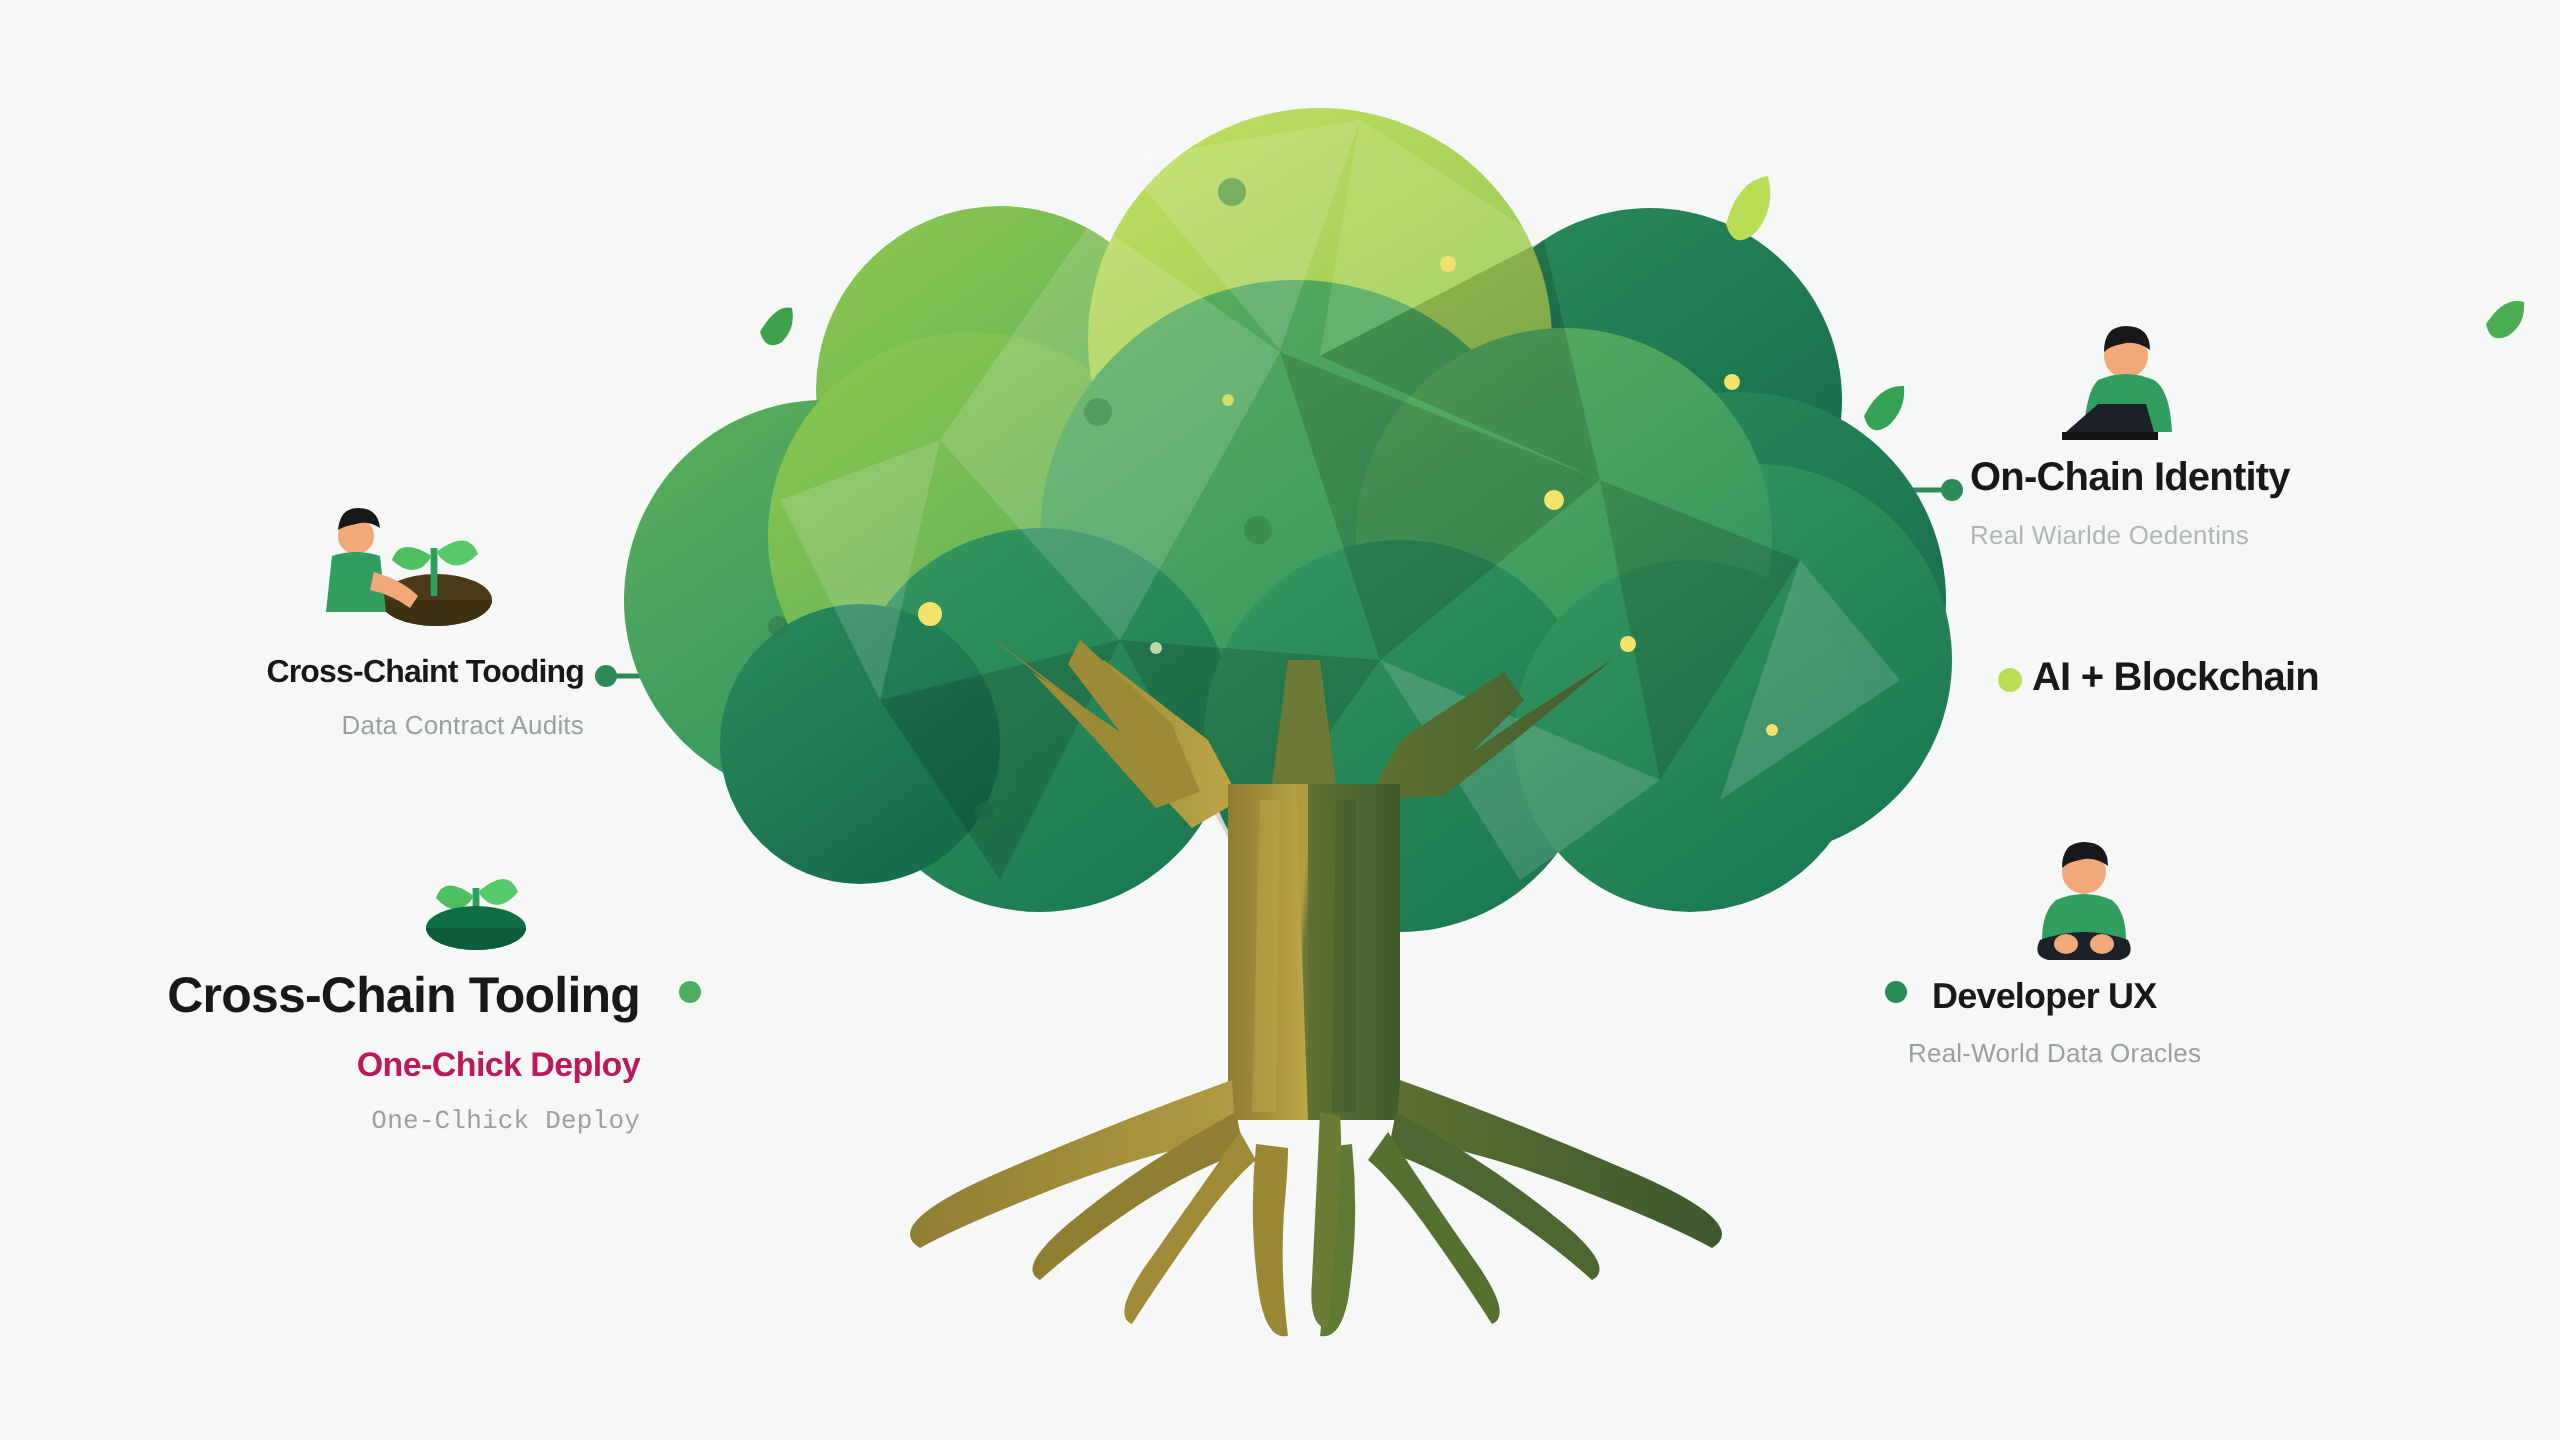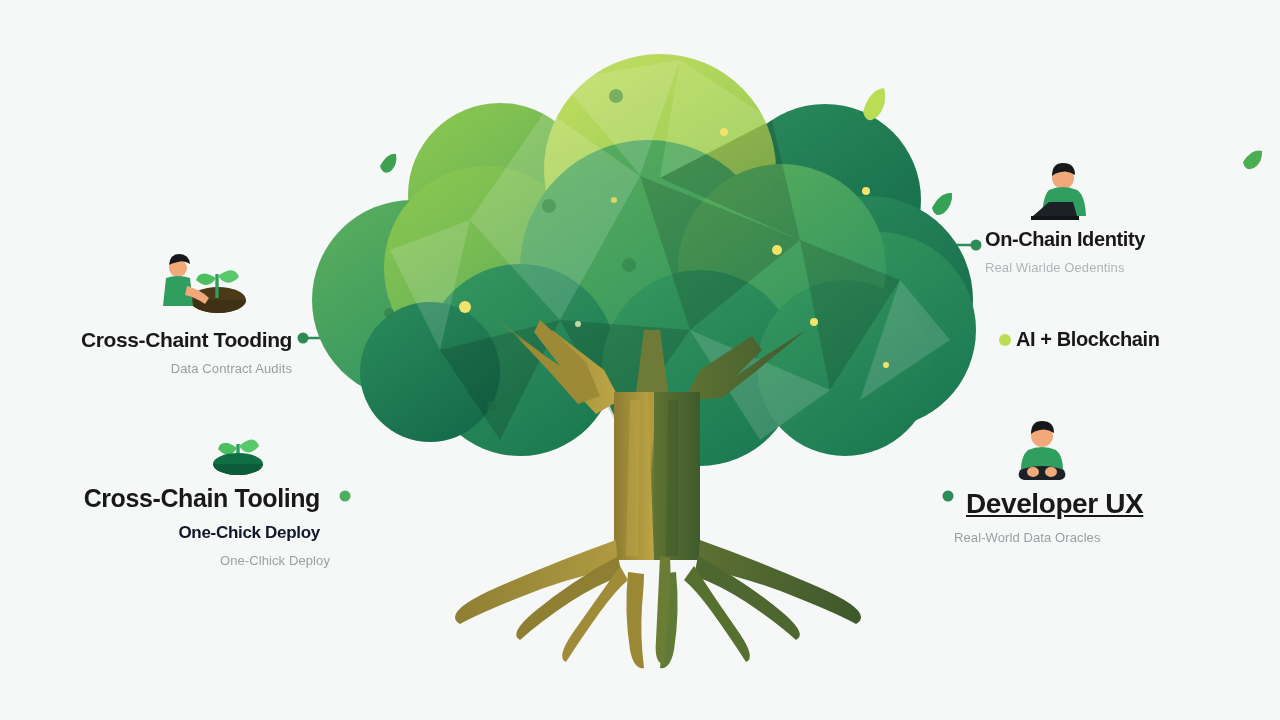--- a/index.html
+++ b/index.html
@@ -18,49 +18,49 @@
     color:#18181b;
     letter-spacing:-0.4px;
     white-space:nowrap;
   }
   .c-sub{
     color:#9a9fa3;
     white-space:nowrap;
     letter-spacing:0.1px;
   }
   .c-sub-bold{
-    color:#0f172a;
+    color:#be185d;
     font-weight:bold;
     white-space:nowrap;
     letter-spacing:-0.3px;
   }
 
   
   #co-cross-chaint{left:0px;top:252px;width:300px;text-align:right;}
-  #co-cross-chaint .c-title{font-size:21px;margin-right:8px;}
+  #co-cross-chaint .c-title{font-size:16px;margin-right:8px;}
   #co-cross-chaint .c-sub{font-size:13px;margin-right:8px;margin-top:9px;}
   #co-cross-chaint .icon-wrap{text-align:right;padding-right:48px;margin-bottom:8px;}
 
   #co-onchain{left:985px;top:160px;width:300px;text-align:left;}
   #co-onchain .c-title{font-size:20px;}
   #co-onchain .c-sub{font-size:13px;margin-top:9px;opacity:.75;}
   #co-onchain .icon-wrap{padding-left:44px;margin-bottom:6px;}
 
   #co-ai{left:1016px;top:328px;width:300px;text-align:left;}
   #co-ai .c-title{font-size:20px;}
 
   #co-tooling{left:0px;top:428px;width:330px;text-align:right;}
   #co-tooling .icon-wrap{text-align:right;padding-right:62px;margin-bottom:6px;}
   #co-tooling .c-title{font-size:25px;margin-right:10px;}
   #co-tooling .c-sub-bold{font-size:17px;margin-right:10px;margin-top:10px;}
-  #co-tooling .c-sub{font-size:13px;margin-right:0;margin-top:10px;}
+  #co-tooling .c-sub{font-size:13px;margin-right:10px;margin-top:10px;font-family:Liberation Mono, monospace;}
 
   #co-devux{left:950px;top:420px;width:300px;text-align:left;}
   #co-devux .icon-wrap{padding-left:62px;margin-bottom:6px;}
-  #co-devux .c-title{font-size:28px;margin-left:16px;text-decoration:underline;}
+  #co-devux .c-title{font-size:18px;margin-left:16px;}
   #co-devux .c-sub{font-size:13px;margin-left:4px;margin-top:10px;}
 
   .icon-wrap{line-height:0;}
 </style>
 </head>
 <body>
 
 <div id="stage">
 
   <svg class="art" viewBox="0 0 1280 720">

